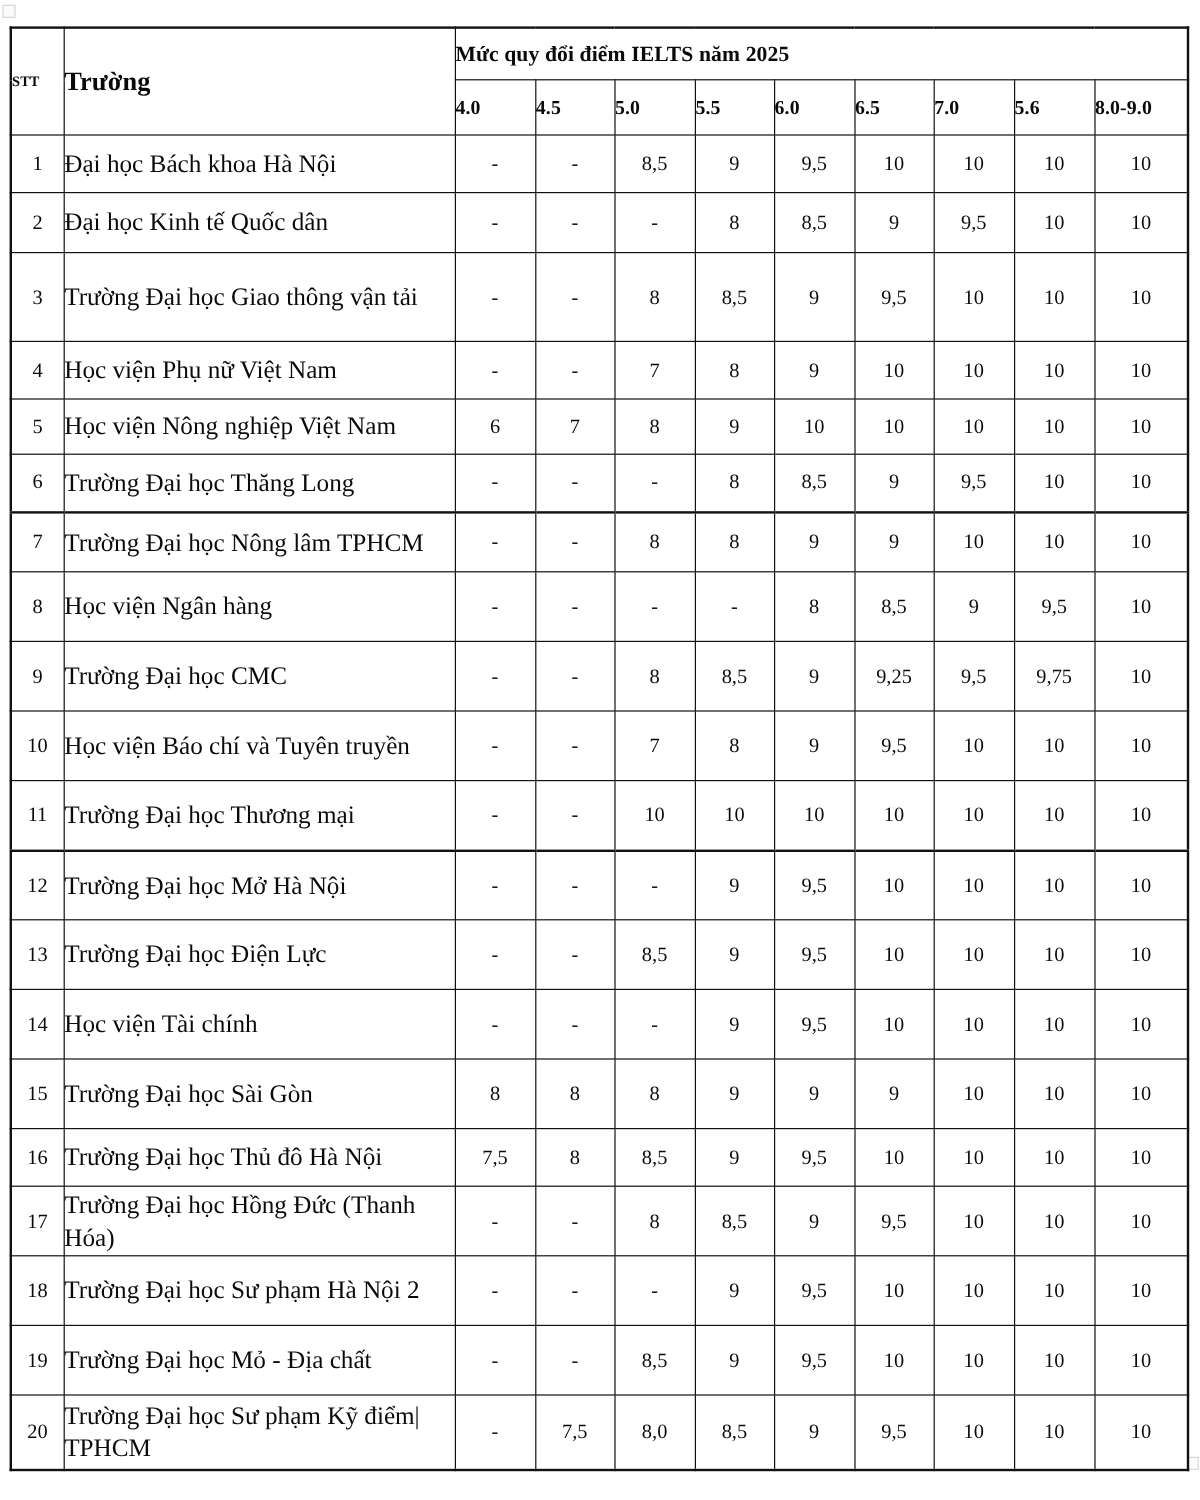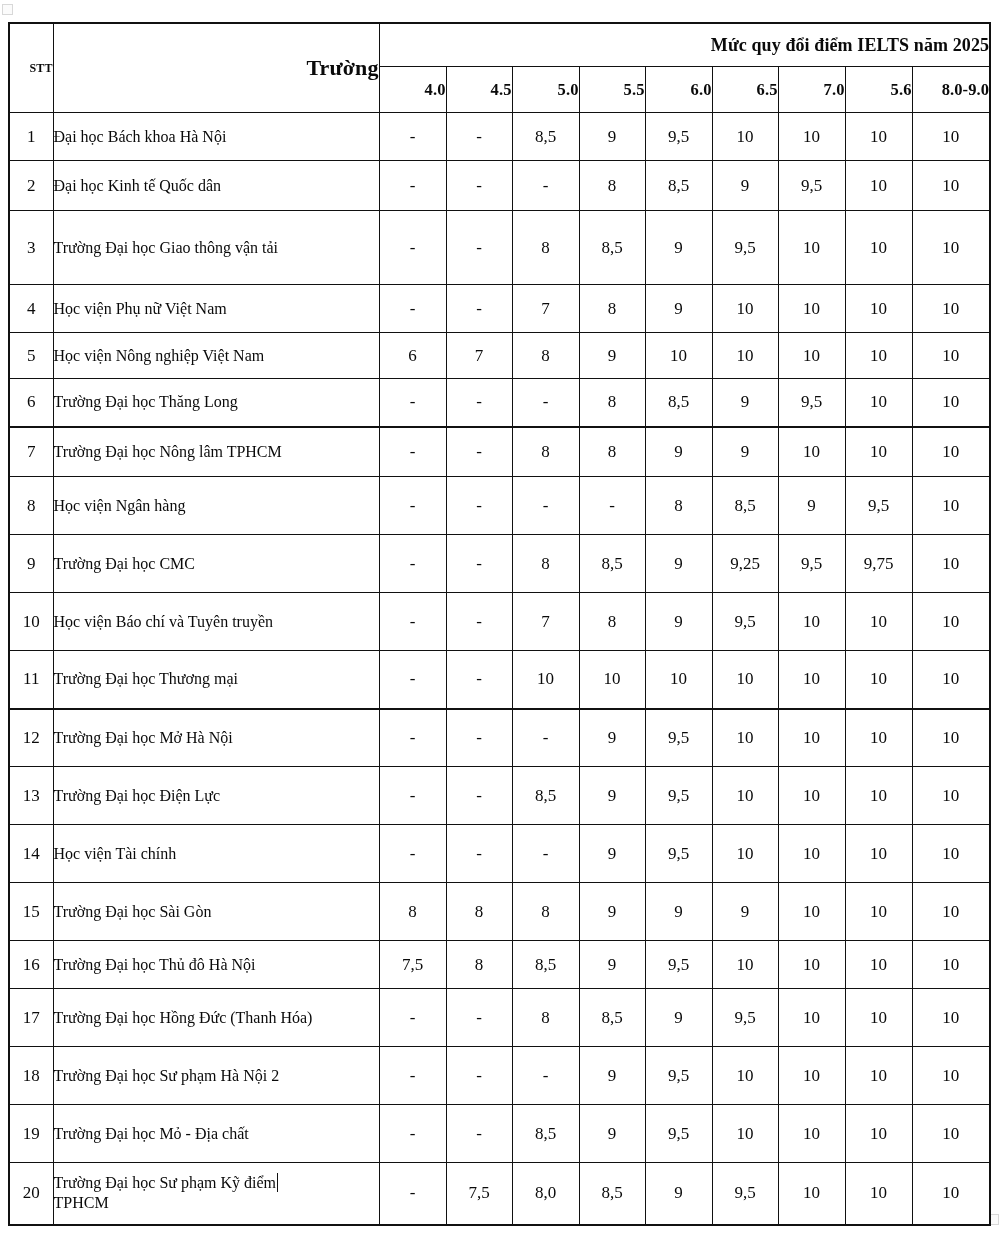--- a/index.html
+++ b/index.html
@@ -56,21 +56,21 @@
   
   table.ielts {
     border: 2px solid #111111;
   }
 
   th.h-title,
   th.h-stt,
   th.h-school,
   th.h-band {
     font-weight: bold;
-    text-align: right;
+    text-align: left;
     font-size: 17.5px;
     letter-spacing: 0.1px;
   }
 
   th.h-stt {
     height: 88px;
     font-size: 12px;
   }
   th.h-school {
     height: 88px;
@@ -86,21 +86,21 @@
   }
 
   td.c-stt {
     text-align: center;
     font-size: 17px;
   }
   td.c-school {
     text-align: left;
     padding-left: 10px;
     padding-right: 6px;
-    font-size: 16px;
+    font-size: 21px;
     line-height: 1.24;
   }
   td.c-score {
     text-align: center;
     font-size: 17px;
   }
 
   
   tr.sep-top > td {
     border-top: 2px solid #111111;

